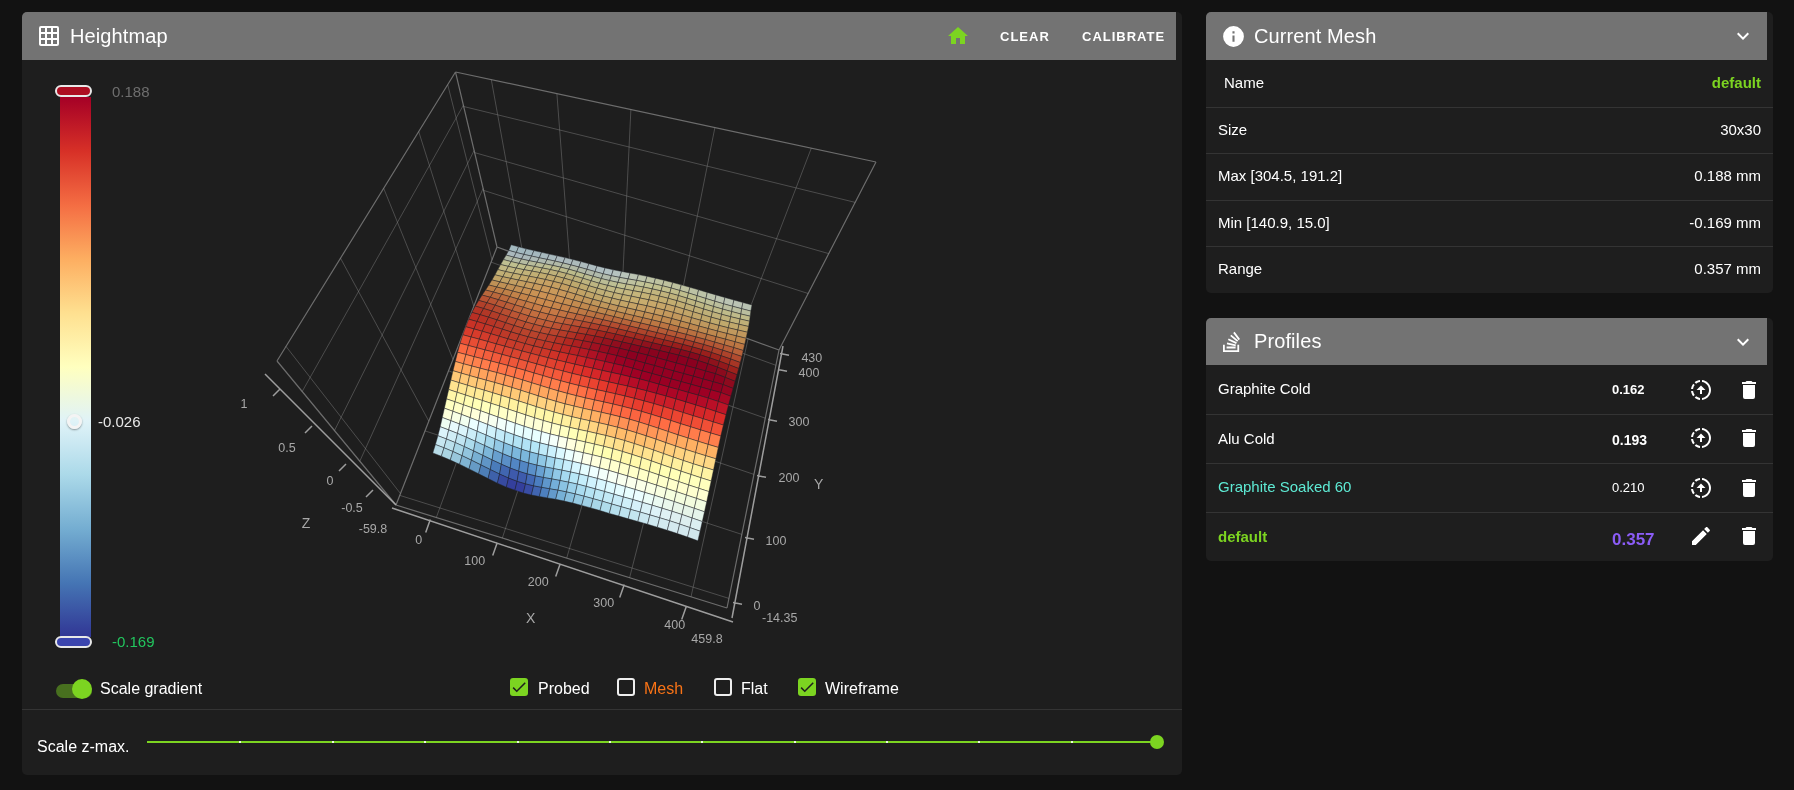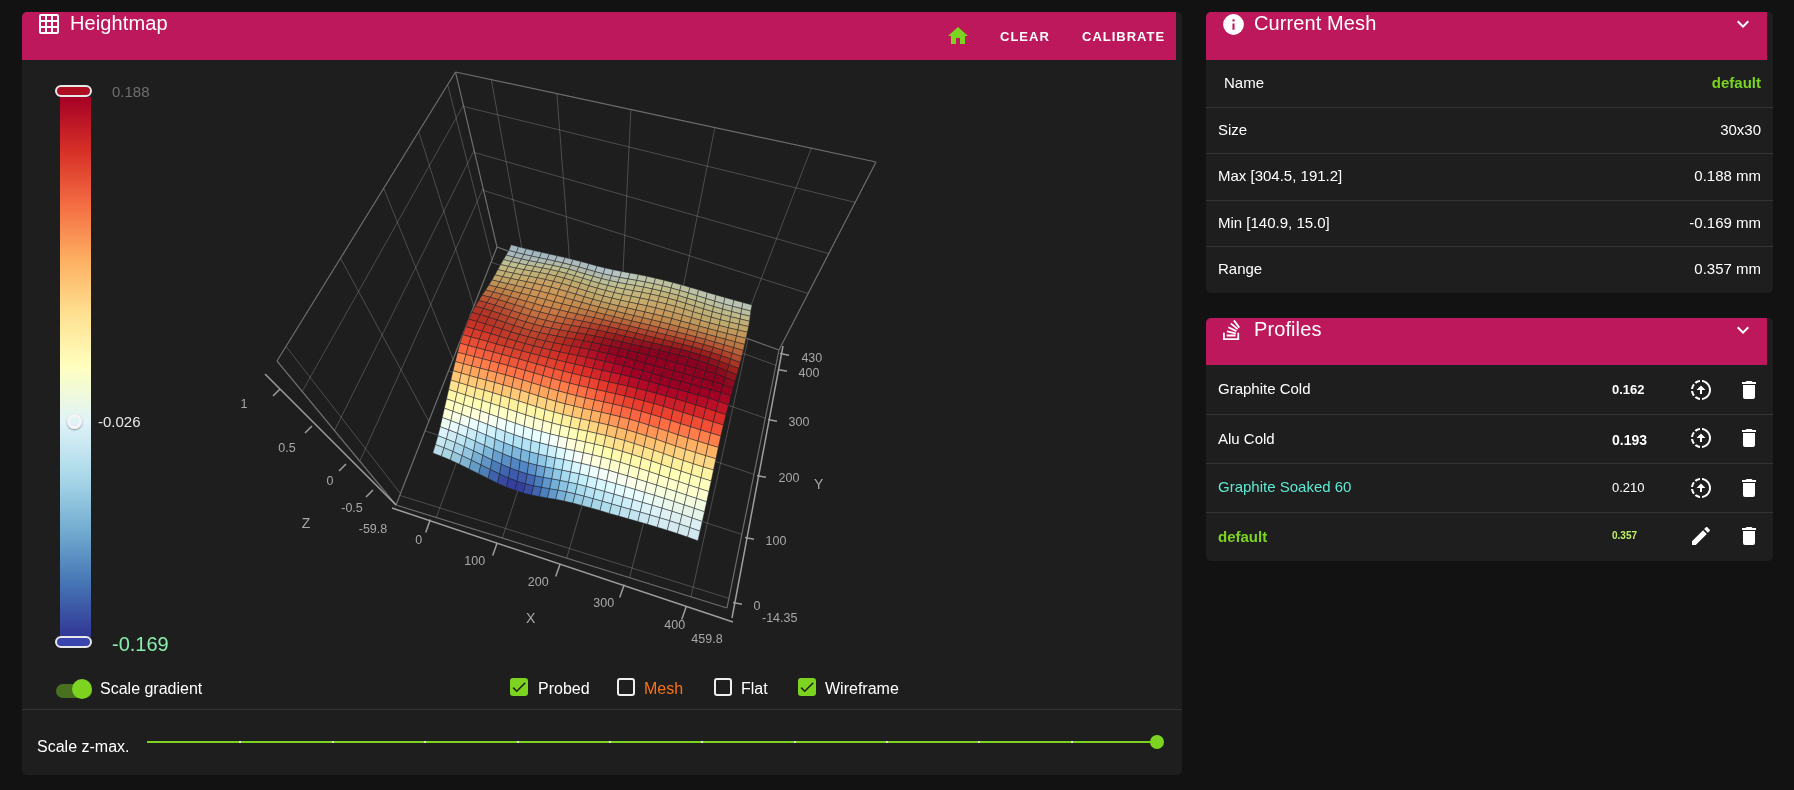--- a/index.html
+++ b/index.html
@@ -1,20 +1,20 @@
 <!DOCTYPE html>
 <html><head>
 <meta charset="utf-8">
 <style>
 * { margin:0; padding:0; box-sizing:border-box; }
 html,body { width:1794px; height:790px; background:#121212; overflow:hidden;
   font-family:"Liberation Sans", sans-serif; }
 .card { position:absolute; background:#1e1e1e; border-radius:5px; overflow:hidden; }
-.hdr { position:absolute; left:0; right:6px; top:0; height:48px; background:#be185d;
-  display:flex; align-items:flex-start; }
+.hdr { position:absolute; left:0; right:6px; top:0; height:48px; background:#737373;
+  display:flex; align-items:center; }
 .hdr .title { color:#fff; font-size:20px; letter-spacing:0.1px; }
 .rowlbl { color:#fff; font-size:15px; }
 .rowval { color:#fff; font-size:15px; }
 .divider { position:absolute; left:0; right:0; height:1px; background:rgba(255,255,255,0.10); }
 svg.ic { display:block; }
 </style>
 </head>
 <body>
 
 <div class="card" style="left:22px; top:12px; width:1160px; height:763px;">
@@ -905,21 +905,21 @@
 
   <div style="position:absolute; left:33px; top:73px; width:37px; height:12px; border-radius:7px;
       background:#ad0e22; border:2px solid #e8e8e8;"></div>
   <div style="position:absolute; left:33px; top:624px; width:37px; height:12px; border-radius:7px;
       background:#3b45ae; border:2px solid #e8e8e8;"></div>
   <div style="position:absolute; left:45px; top:402px; width:15px; height:15px; border-radius:50%;
       border:3px solid #f4f4f4; background:transparent; box-shadow:0 1px 2px rgba(0,0,0,0.4);"></div>
 
   <div style="position:absolute; left:90px; top:71px; color:#6e6e6e; font-size:15px;">0.188</div>
   <div style="position:absolute; left:76px; top:401px; color:#e8e8e8; font-size:15px;">-0.026</div>
-  <div style="position:absolute; left:90px; top:621px; color:#86efac; font-size:20px;">-0.169</div>
+  <div style="position:absolute; left:90px; top:621px; color:#22c55e; font-size:15px;">-0.169</div>
 
   <div style="position:absolute; left:34px; top:672px; width:36px; height:14px; border-radius:7px;
       background:rgba(124,212,33,0.45);"></div>
   <div style="position:absolute; left:50px; top:667px; width:20px; height:20px; border-radius:50%;
       background:#7cd421;"></div>
   <div style="position:absolute; left:78px; top:668px; color:#fff; font-size:16px;">Scale gradient</div>
 
   <div style="position:absolute; left:488px; top:666px; width:18px; height:18px; border-radius:3px; background:#7cd421">
     <svg width="18" height="18" viewBox="0 0 24 24">
         <path fill="#1e1e1e" d="M21,7L9,19L3.5,13.5L4.91,12.09L9,16.17L19.59,5.59L21,7Z"></path>
@@ -1013,20 +1013,20 @@
   <div style="position:absolute;left:12px;top:160px;font-size:15px;color:#5eead4;">Graphite Soaked 60</div>
   <div style="position:absolute;left:406px;top:162px;width:30px;text-align:right;font-size:13px;font-weight:normal;color:#fff;">0.210</div>
   <div style="position:absolute;left:483px;top:158px;"><svg width="24" height="24" viewBox="0 0 24 24" fill="#fff">
         <path d="M13,2.03V2.05L13,4.05C17.39,4.59 20.5,8.58 19.96,12.97C19.5,16.61 16.64,19.5 13,19.93V21.93C18.5,21.38 22.5,16.5 21.95,11C21.5,6.25 17.73,2.5 13,2.03M11,2.06C9.05,2.25 7.19,3.02 5.67,4.26L7.1,5.74C8.22,4.84 9.57,4.26 11,4.06V2.06M4.26,5.67C3.03,7.19 2.26,9.04 2.05,11H4.05C4.24,9.58 4.8,8.23 5.69,7.1L4.26,5.67M2.06,13C2.26,14.96 3.03,16.81 4.27,18.33L5.69,16.9C4.81,15.77 4.24,14.42 4.06,13H2.06M7.1,18.37L5.67,19.74C7.18,21 9.04,21.79 11,22V20C9.58,19.82 8.23,19.25 7.1,18.37M12,7.5L7.5,12H11V16H13V12H16.5L12,7.5Z"></path>
       </svg></div>
   <div style="position:absolute;left:531px;top:158px;"><svg width="24" height="24" viewBox="0 0 24 24" fill="#fff">
         <path d="M19,4H15.5L14.5,3H9.5L8.5,4H5V6H19M6,19A2,2 0 0,0 8,21H16A2,2 0 0,0 18,19V7H6V19Z"></path>
       </svg></div>
   <div class="divider" style="top:194.0px;"></div>
   <div style="position:absolute;left:12px;top:210px;font-size:15px;color:#7cd421;font-weight:bold;">default</div>
-  <div style="position:absolute;left:406px;top:212px;width:30px;text-align:left;font-size:10px;font-weight:bold;color:#bef264;">0.357</div>
+  <div style="position:absolute;left:406px;top:212px;width:30px;text-align:left;font-size:17px;font-weight:bold;color:#8b5cf6;">0.357</div>
   <div style="position:absolute;left:483px;top:206px;"><svg width="24" height="24" viewBox="0 0 24 24" fill="#fff">
         <path d="M20.71,7.04C21.1,6.65 21.1,6 20.71,5.63L18.37,3.29C18,2.9 17.35,2.9 16.96,3.29L15.12,5.12L18.87,8.87M3,17.25V21H6.75L17.81,9.93L14.06,6.18L3,17.25Z"></path>
       </svg></div>
   <div style="position:absolute;left:531px;top:206px;"><svg width="24" height="24" viewBox="0 0 24 24" fill="#fff">
         <path d="M19,4H15.5L14.5,3H9.5L8.5,4H5V6H19M6,19A2,2 0 0,0 8,21H16A2,2 0 0,0 18,19V7H6V19Z"></path>
       </svg></div>
 </div>
 
 </body></html>

